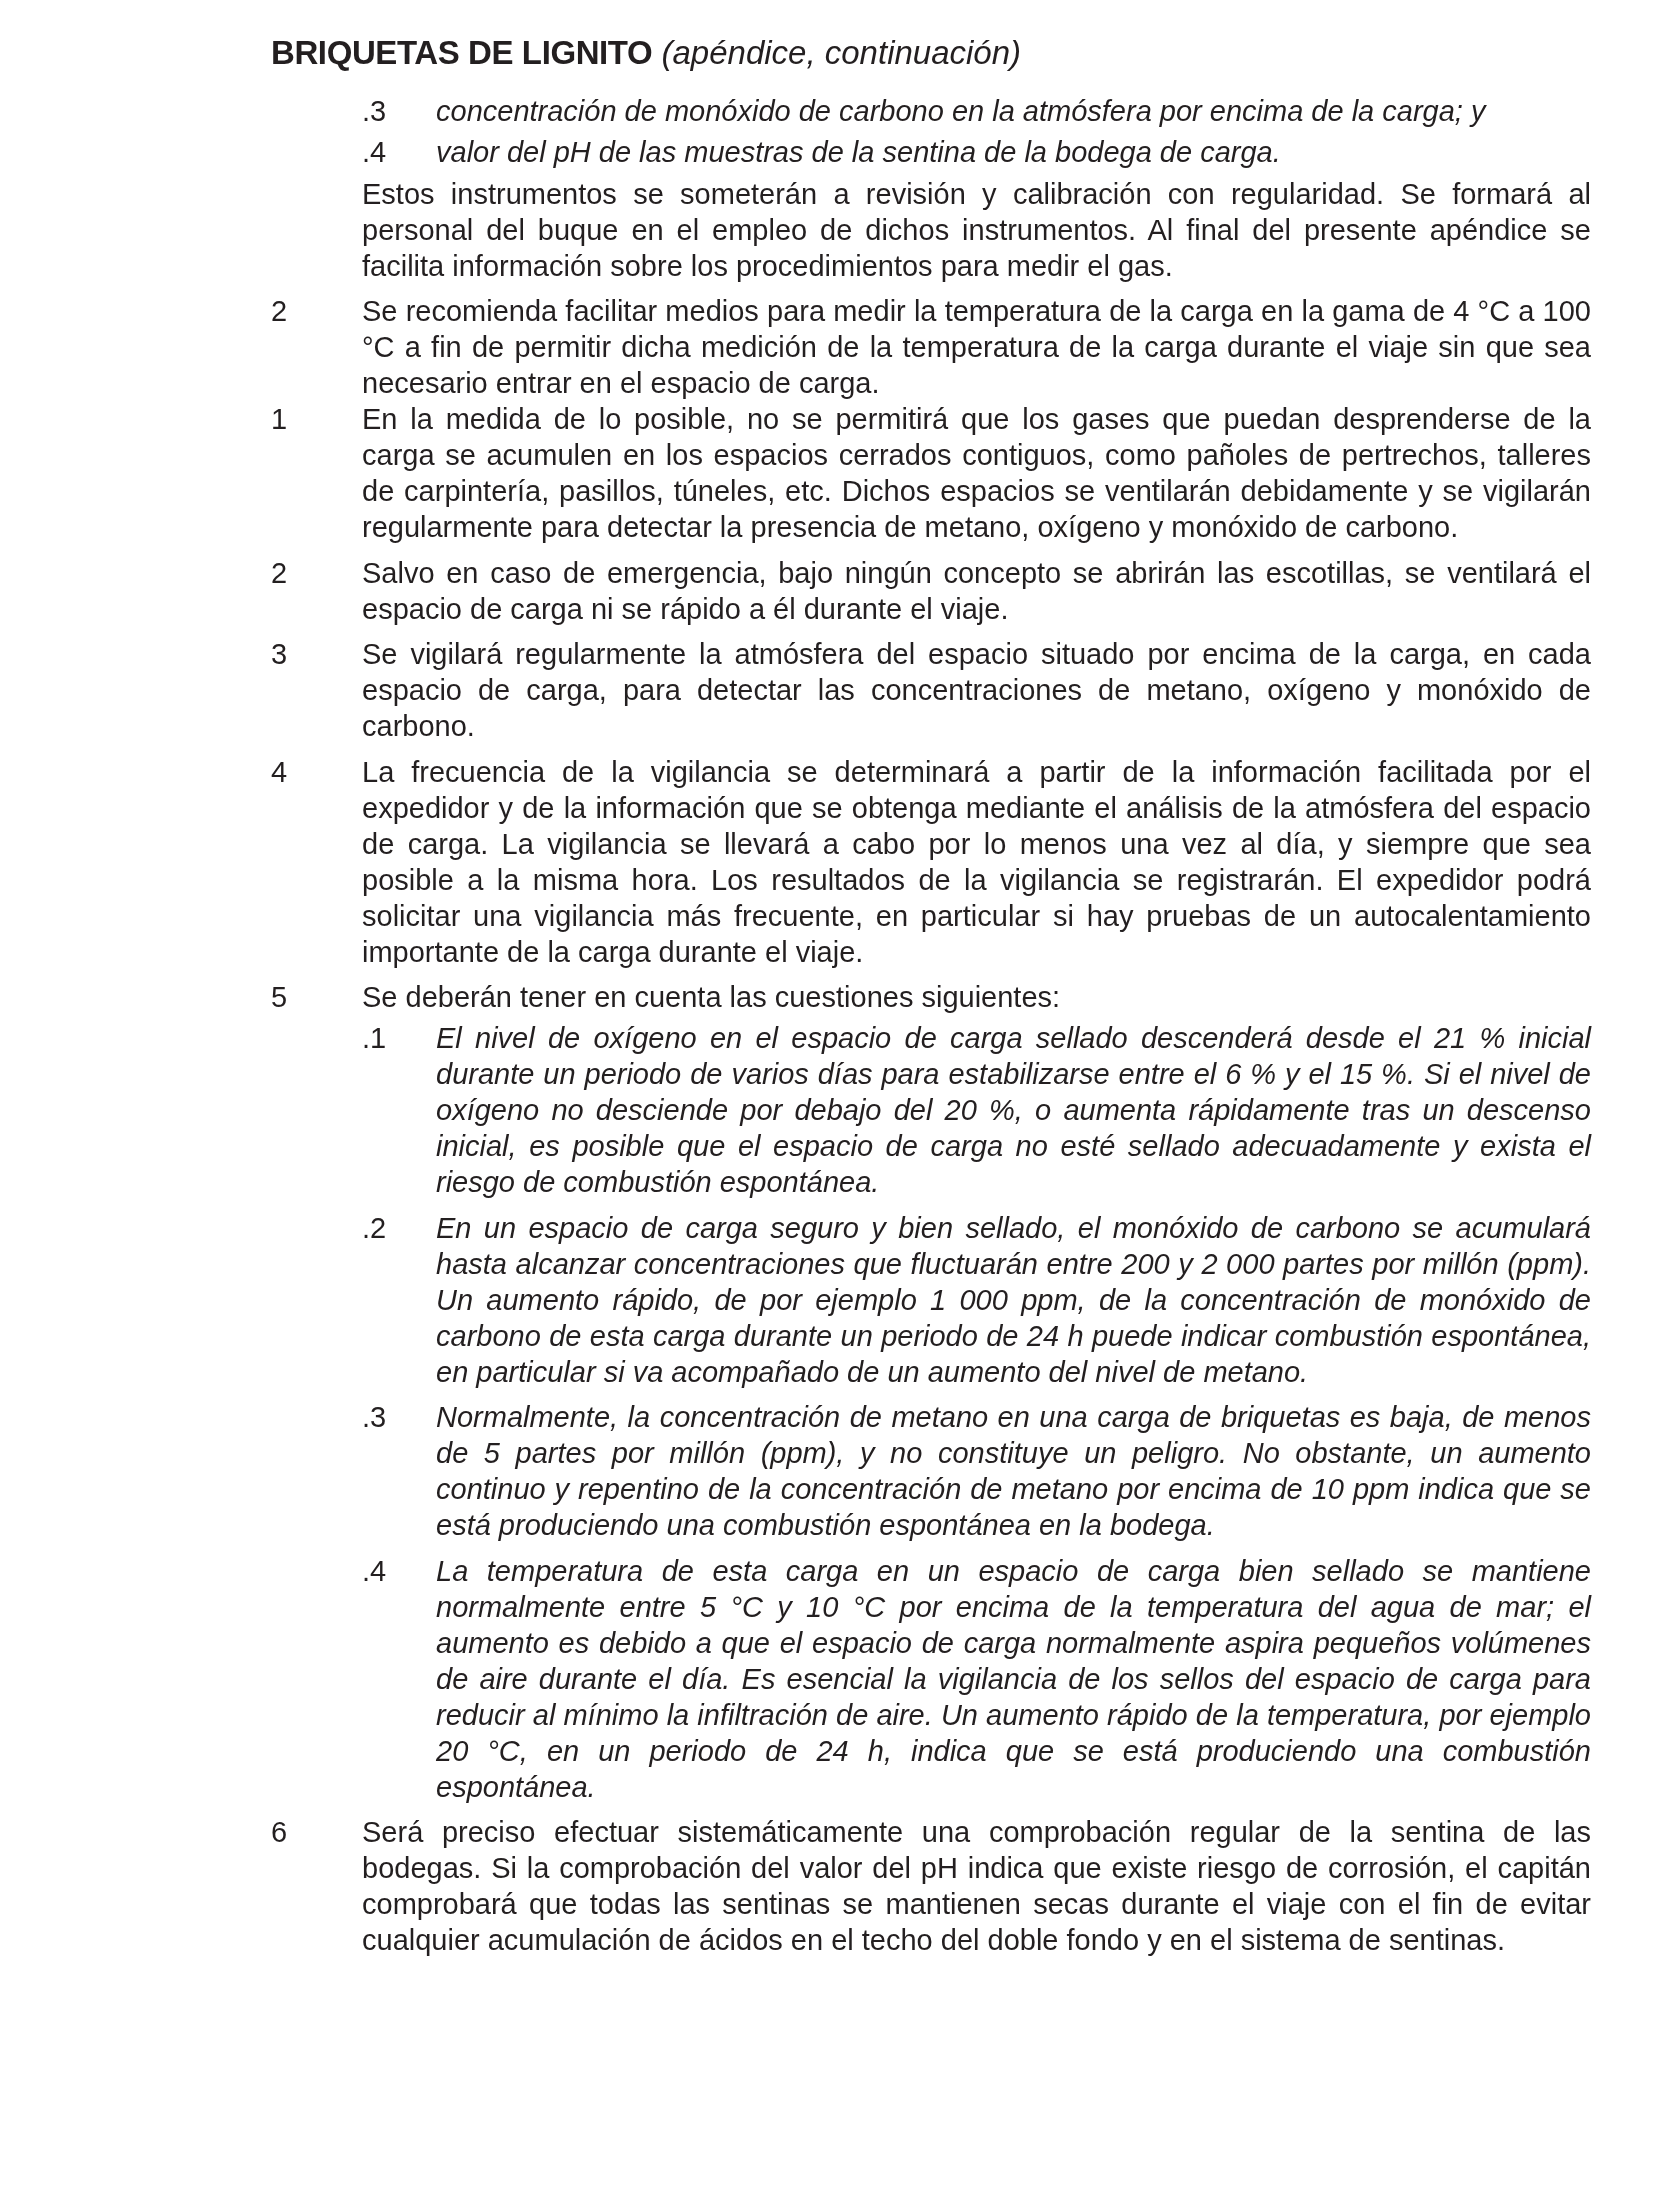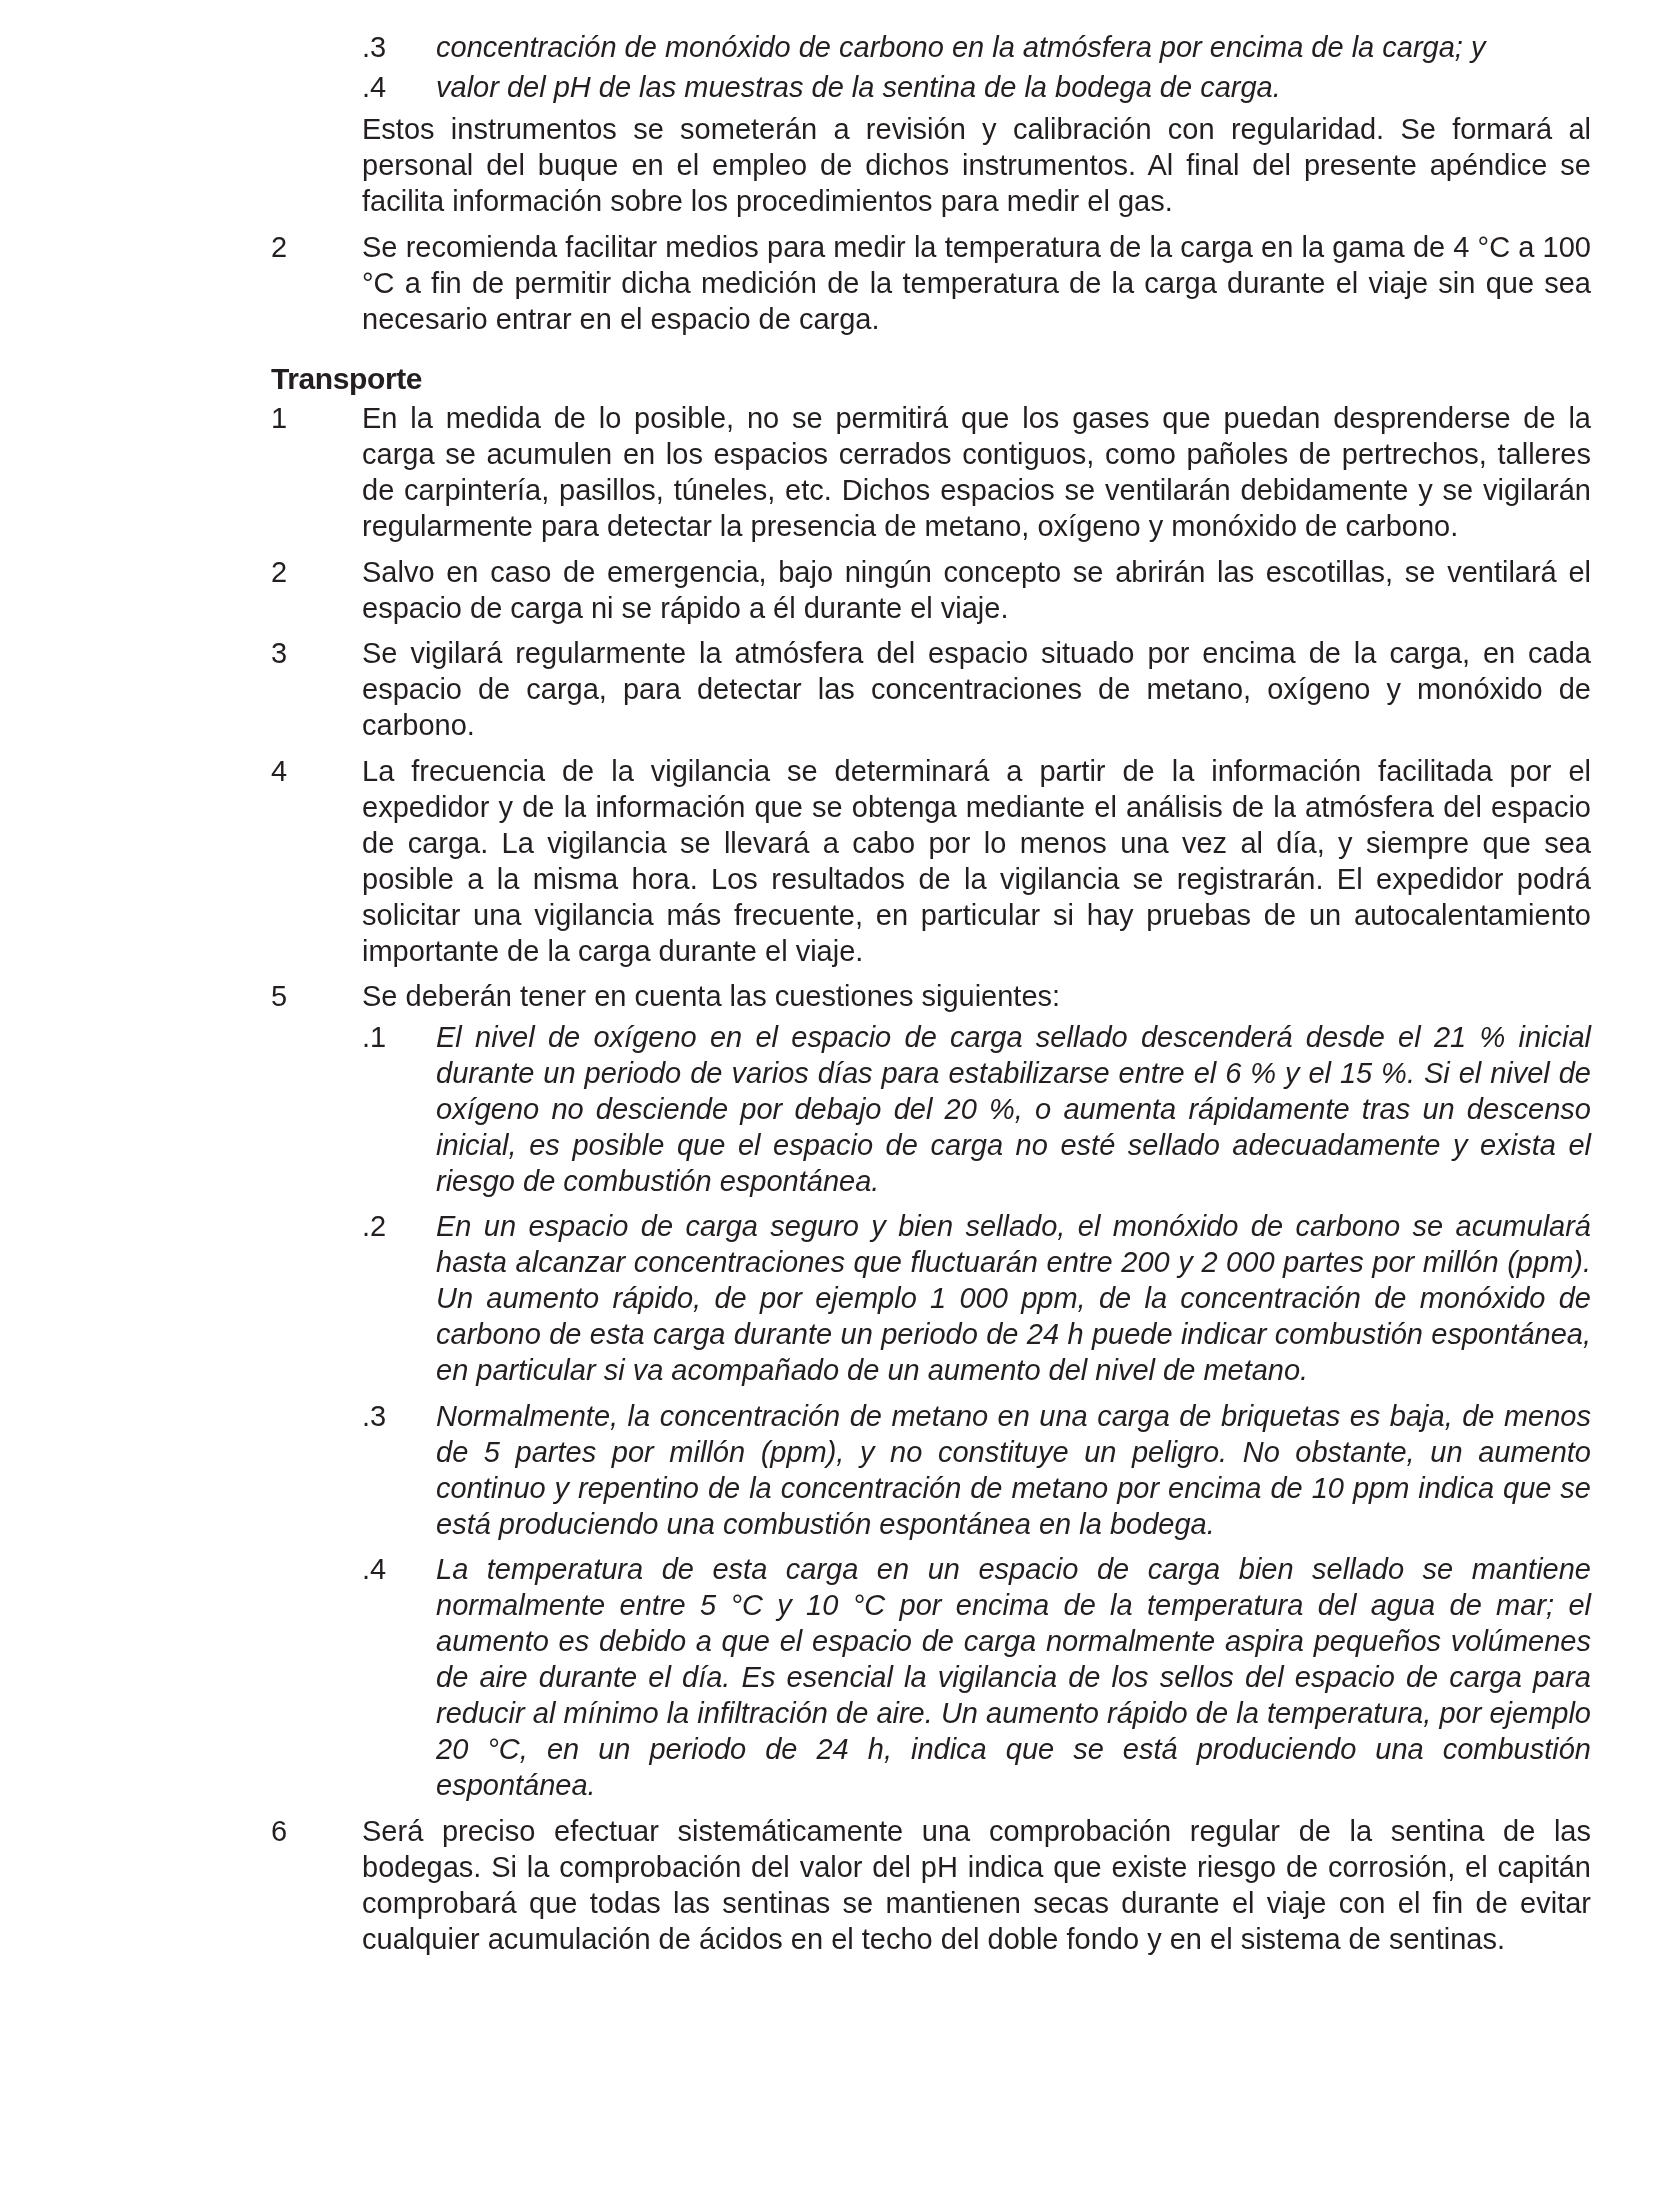--- a/index.html
+++ b/index.html
@@ -21,20 +21,24 @@
     .mb-s { margin-bottom: 4.7px; }
     .mb-m { margin-bottom: 9.5px; }
     .section-title { font-size: 30px; font-weight: bold; line-height: 41px; margin: 20.6px 0 1.6px 0; letter-spacing: -0.4px; }
     .para { margin: 6.3px 0 9.5px 0; align-items: flex-end; }
   </style>
 </head>
 <body>
 
 <div class="page">
 
+  <div class="header">
+    <span class="bold">BRIQUETAS DE LIGNITO</span>
+    <span class="ital">(apéndice, continuación)</span>
+  </div>
 
   <div class="row mb-s">
     <div class="num"></div>
     <div class="body">
       <div class="subrow">
         <div class="subnum">.3</div>
         <div class="sub">concentración de monóxido de carbono en la atmósfera por encima de la carga; y</div>
       </div>
     </div>
   </div>
@@ -51,21 +55,20 @@
   <div class="row para">
     <div class="num"></div>
     <div class="body">Estos instrumentos se someterán a revisión y calibración con regularidad. Se formará al personal del buque en el empleo de dichos instrumentos. Al final del presente apéndice se facilita información sobre los procedimientos para medir el gas.</div>
   </div>
 
   <div class="row">
     <div class="num">2</div>
     <div class="body">Se recomienda facilitar medios para medir la temperatura de la carga en la gama de 4 °C a 100 °C a fin de permitir dicha medición de la temperatura de la carga durante el viaje sin que sea necesario entrar en el espacio de carga.</div>
   </div>
 
-  <div class="section-title">Transporte</div>
 
   <div class="row mb-m">
     <div class="num">1</div>
     <div class="body">En la medida de lo posible, no se permitirá que los gases que puedan desprenderse de la carga se acumulen en los espacios cerrados contiguos, como pañoles de pertrechos, talleres de carpintería, pasillos, túneles, etc. Dichos espacios se ventilarán debidamente y se vigilarán regularmente para detectar la presencia de metano, oxígeno y monóxido de carbono.</div>
   </div>
   <div class="row mb-m">
     <div class="num">2</div>
     <div class="body">Salvo en caso de emergencia, bajo ningún concepto se abrirán las escotillas, se ventilará el espacio de carga ni se rápido a él durante el viaje.</div>
   </div>
   <div class="row mb-m">

